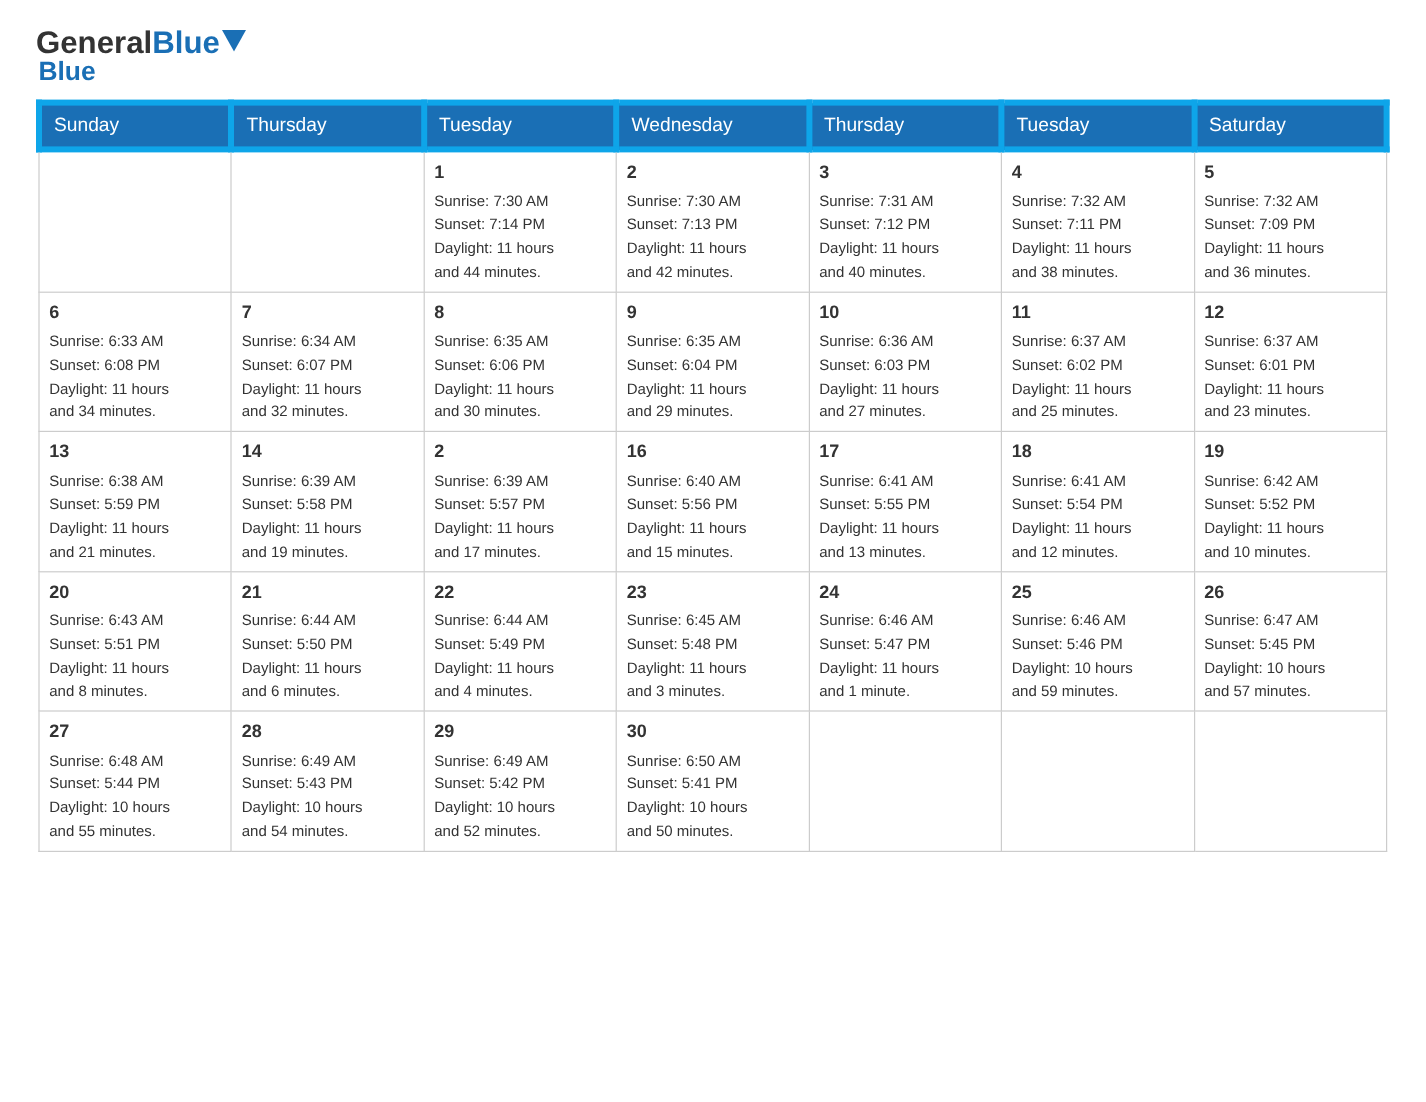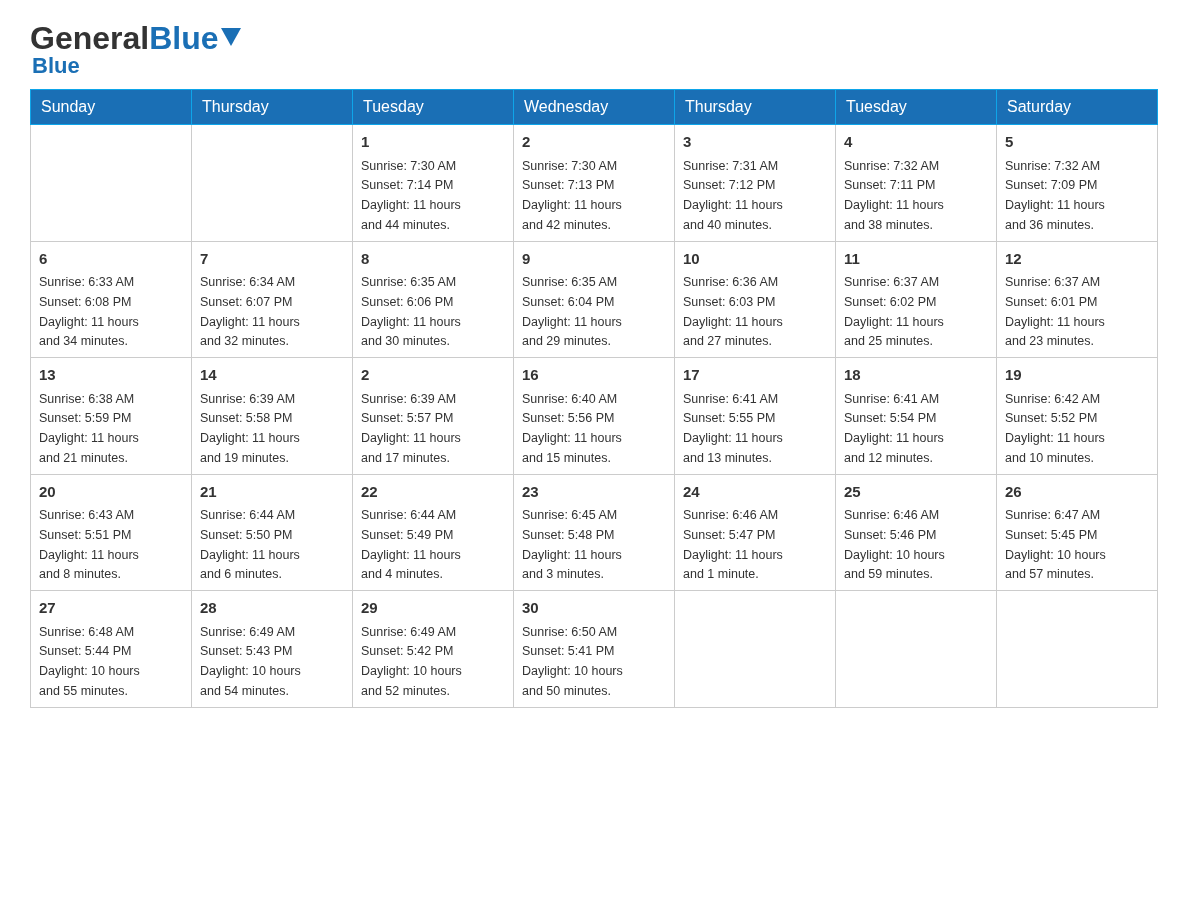--- a/index.html
+++ b/index.html
@@ -17,21 +17,21 @@
       margin-bottom: 10px;
     }
     .logo {
       display: flex;
       flex-direction: column;
       align-items: flex-start;
     }
     .logo-text {
       display: flex;
       align-items: center;
-      font-size: 32px;
+      font-size: 26px;
       font-weight: bold;
       color: #333;
     }
     .logo-general { color: #333; }
     .logo-blue { color: #1a6fb5; }
     .logo-triangle {
       width: 0;
       height: 0;
       border-left: 10px solid transparent;
       border-right: 10px solid transparent;
@@ -65,21 +65,21 @@
       border-collapse: collapse;
       margin-top: 10px;
     }
     th {
       background-color: #1a6fb5;
       color: #fff;
       font-size: 16px;
       font-weight: normal;
       padding: 8px 10px;
       text-align: left;
-      border: 1px solid #0ea5e9;
+      border: 5px solid #0ea5e9;
     }
     td {
       vertical-align: top;
       border: 1px solid #ccc;
       padding: 6px 8px;
       width: calc(100% / 7);
       font-size: 13px;
       color: #333;
       line-height: 1.5;
     }

